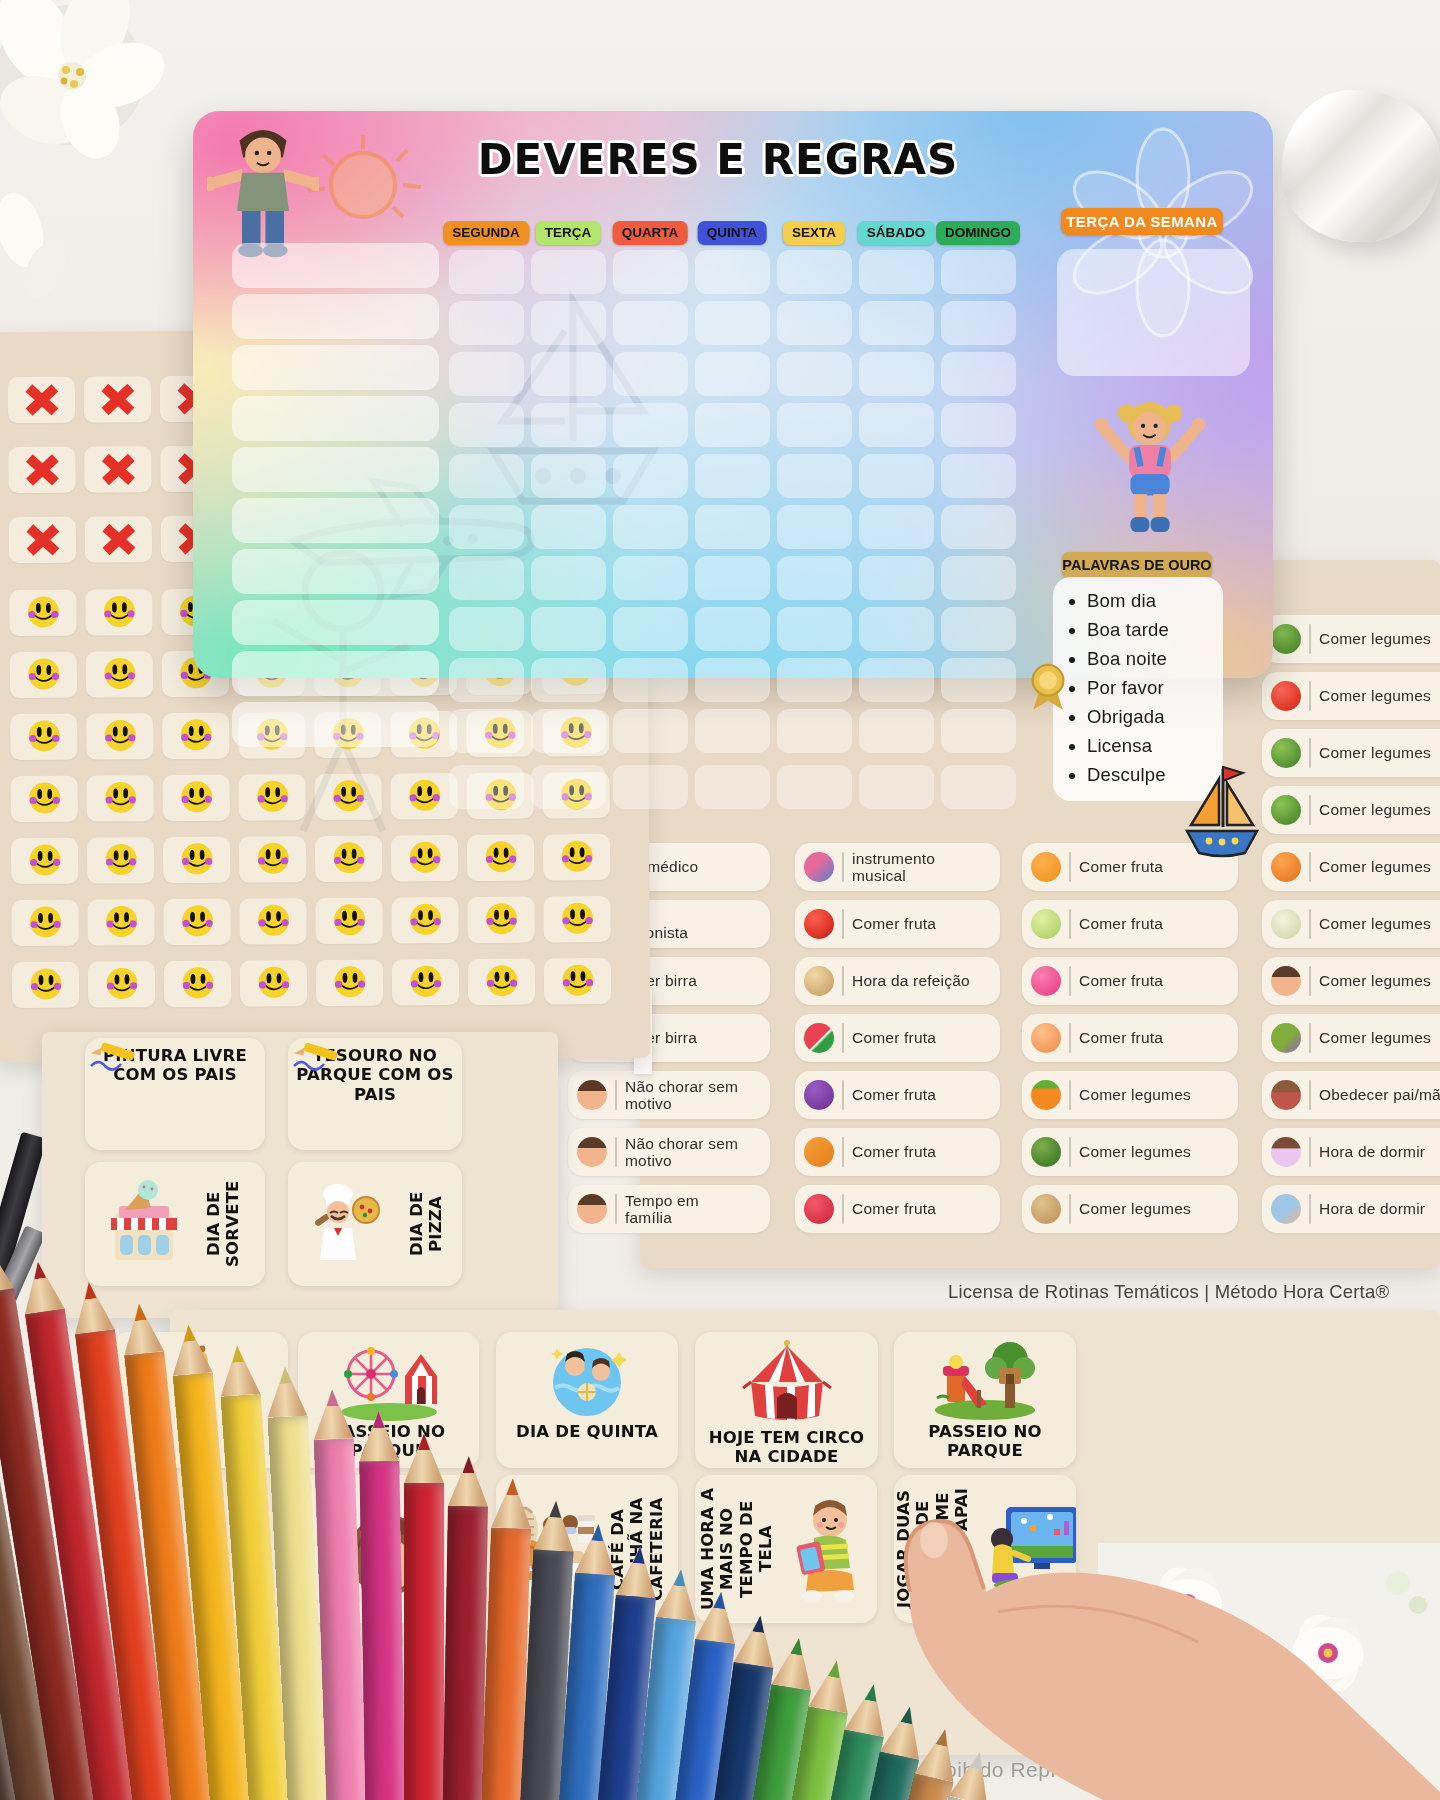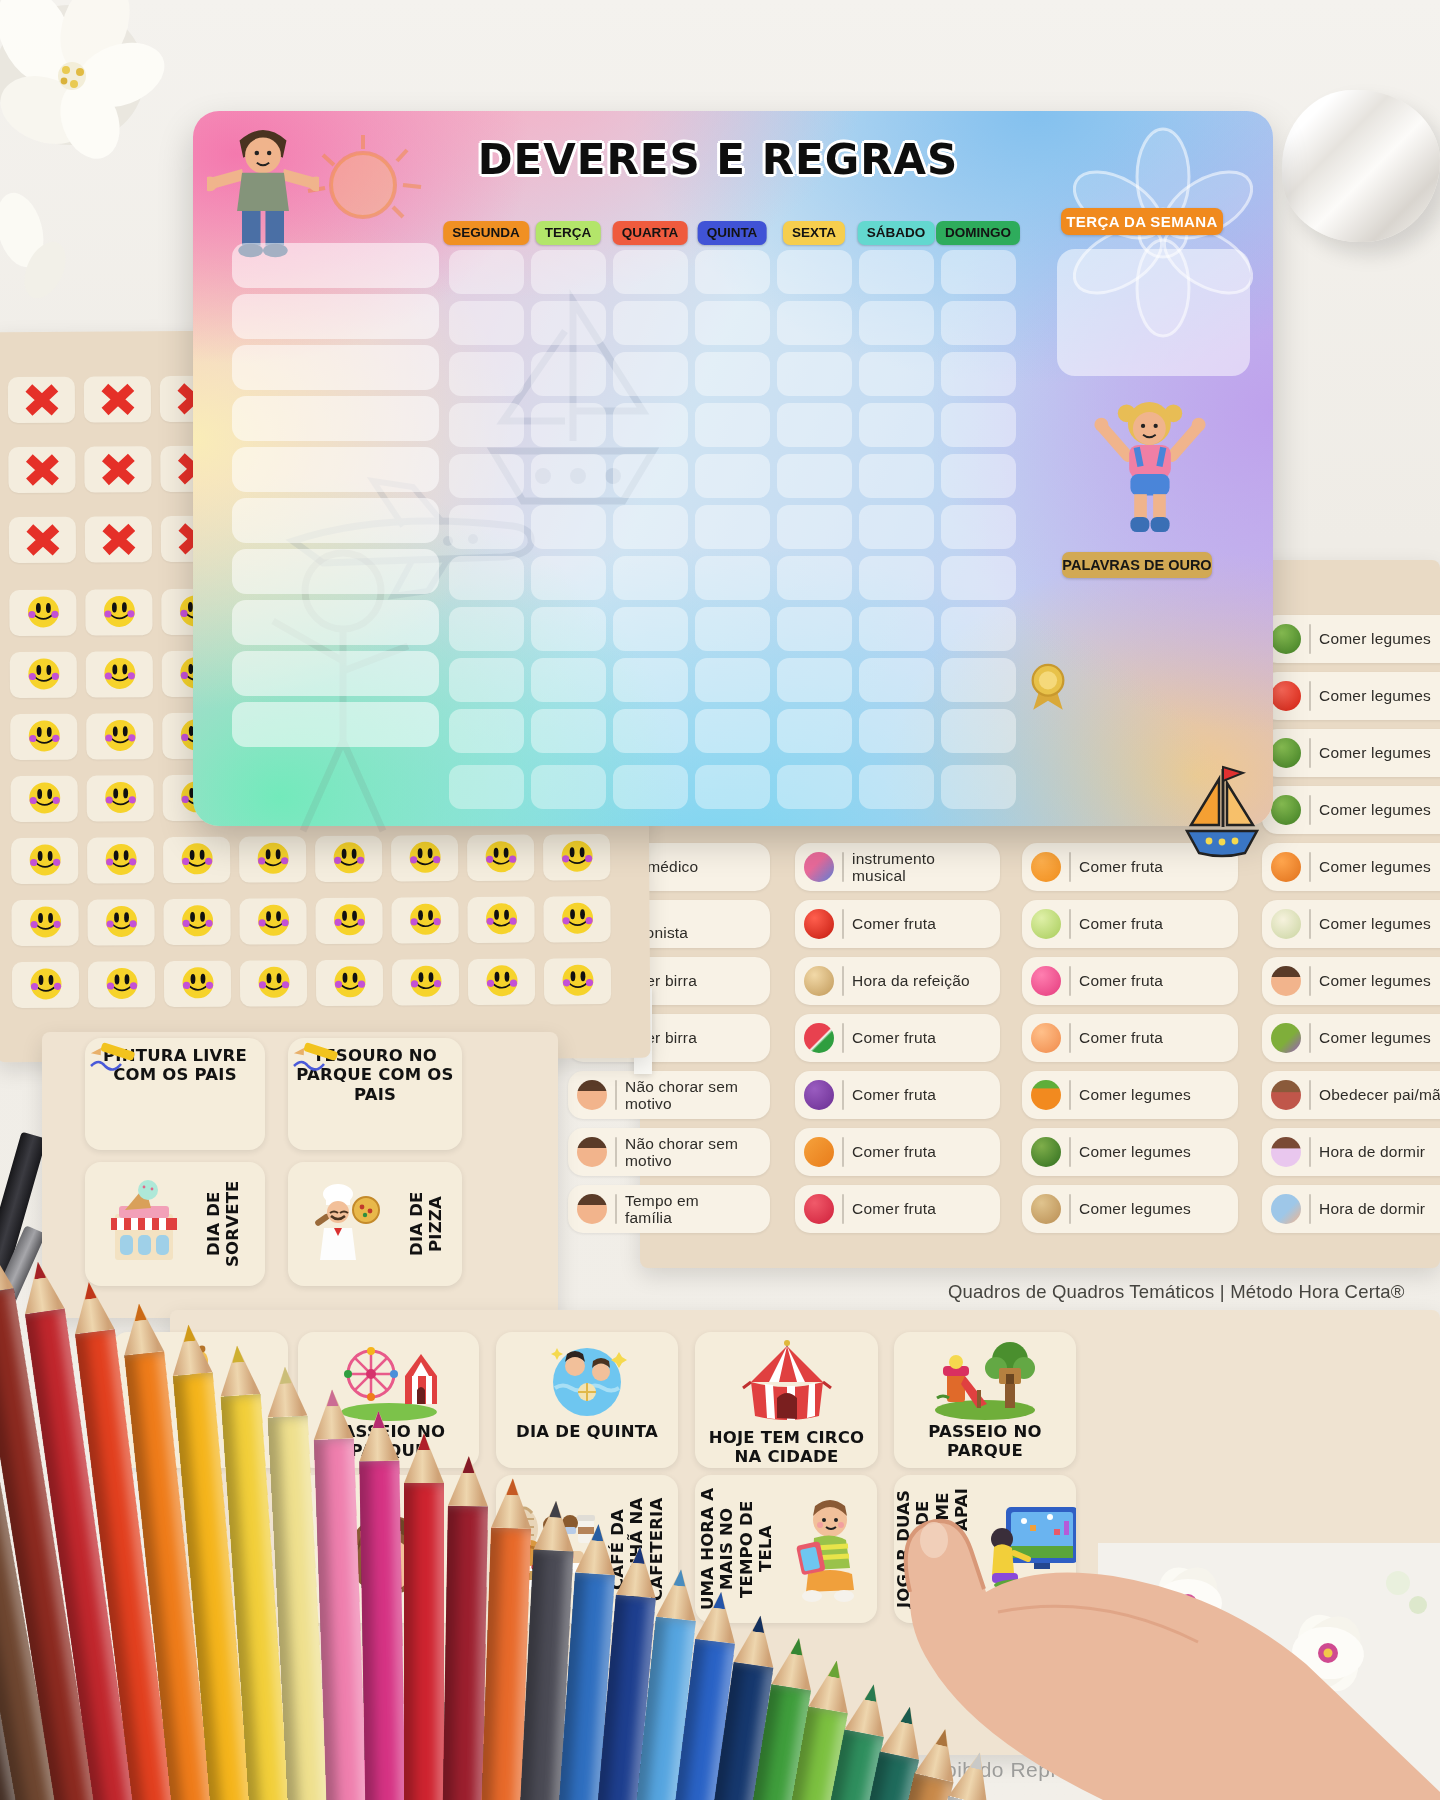--- a/index.html
+++ b/index.html
@@ -39,21 +39,21 @@
   .ic-pepper,.ic-leafy,.ic-cucumber{background:radial-gradient(circle at 35% 30%,#8cc455,#3f7d23);}
   .ic-veg-basket{background:linear-gradient(135deg,#7fae3a 55%,#9a5cc0);}
   .ic-meal{background:radial-gradient(circle at 35% 30%,#f2d9a8,#c09858);}
   .ic-music{background:linear-gradient(135deg,#e86a9a 40%,#5a7fd6);}
   .ic-doctor,.ic-person,.ic-crying-girl,.ic-crying-boy,.ic-family,.ic-boy-eating{background:linear-gradient(180deg,#5a3b28 36%,#f2b48c 38%);}
   .ic-parent-hug{background:linear-gradient(180deg,#8a5a3a 40%,#c0564a 42%);}
   .ic-yawning-girl{background:linear-gradient(180deg,#7a4a35 36%,#e9c7ee 40%);}
   .ic-sleeping-baby{background:linear-gradient(135deg,#9ec7e8 55%,#f2b48c);}
 
   
-  .chart{position:absolute;left:193px;top:111px;width:1080px;height:715px;border-radius:26px;z-index:6;
+  .chart{position:absolute;left:193px;top:111px;width:1080px;height:567px;border-radius:26px;z-index:6;
     box-shadow:0 16px 36px rgba(0,0,0,.20);
     background:
       radial-gradient(420px 300px at 4% 6%, rgba(244,110,168,.85), rgba(244,110,168,0) 70%),
       radial-gradient(500px 320px at 30% -5%, rgba(250,168,190,.75), rgba(250,168,190,0) 70%),
       radial-gradient(560px 380px at 78% 0%, rgba(120,188,238,.85), rgba(120,188,238,0) 72%),
       radial-gradient(460px 430px at 100% 42%, rgba(190,158,236,.9), rgba(190,158,236,0) 75%),
       radial-gradient(430px 360px at 0% 46%, rgba(252,244,178,.85), rgba(252,244,178,0) 75%),
       radial-gradient(540px 430px at 8% 96%, rgba(110,235,185,.95), rgba(110,235,185,0) 75%),
       radial-gradient(720px 430px at 48% 106%, rgba(115,213,240,.9), rgba(115,213,240,0) 75%),
       radial-gradient(420px 300px at 93% 93%, rgba(250,205,120,.8), rgba(250,205,120,0) 75%),
@@ -1233,21 +1233,21 @@
             <circle cx="30" cy="38" r="11" fill="#3a2e3a"></circle>
             <path d="M22 46 Q30 40 40 47 L42 72 L20 74 Z" fill="#f2cf3a"></path>
             <rect x="20" y="72" width="26" height="10" rx="4" fill="#8a4ad9"></rect>
             <path d="M42 52 L56 58" stroke="#f2cf3a" stroke-width="6" stroke-linecap="round"></path>
             <ellipse cx="52" cy="84" rx="30" ry="6" fill="#5aa53a"></ellipse>
           </svg>
         </span>
       </div>
     </div>
 
-  <div class="caption">Quadros de Quadros Temáticos | Método Hora Certa®</div>
+  <div class="caption">Licensa de Rotinas Temáticos | Método Hora Certa®</div>
   <div class="watermark">Proibido Reprodução</div>
 
   <div class="chart" id="chart">
 
     <svg class="abs" style="left:240px;top:130px;" width="280" height="300" viewBox="0 0 280 300" opacity=".14">
       <path d="M60 210 L220 210 L190 260 L90 260 Z" fill="none" stroke="#5a7090" stroke-width="7"></path>
       <path d="M140 200 L140 60 L210 170 L140 170 M132 90 L70 180 L132 180" fill="none" stroke="#5a7090" stroke-width="7"></path>
       <circle cx="110" cy="235" r="8" fill="#5a7090"></circle>
         <circle cx="145" cy="235" r="8" fill="#5a7090"></circle>
         <circle cx="180" cy="235" r="8" fill="#5a7090"></circle>
@@ -1324,20 +1324,29 @@
       <rect x="31" y="43" width="33" height="26" rx="7" fill="#f07fa5"></rect>
       <path d="M37 45 L40 60 M58 45 L55 60" stroke="#4a85d9" stroke-width="5"></path>
       <rect x="32" y="66" width="31" height="17" rx="6" fill="#4a85d9"></rect>
       <rect x="35" y="82" width="10" height="20" fill="#f0b48c"></rect>
         <rect x="50" y="82" width="10" height="20" fill="#f0b48c"></rect>
       <rect x="32" y="100" width="15" height="12" rx="5" fill="#3a6fb5"></rect>
         <rect x="48" y="100" width="15" height="12" rx="5" fill="#3a6fb5"></rect>
     </svg>
 
     <div class="palavras-badge" style="background: rgb(210, 169, 84);">PALAVRAS DE OURO</div>
+    <ul class="palavras-list" id="palavrasList">
+        <li>Bom dia</li>
+        <li>Boa tarde</li>
+        <li>Boa noite</li>
+        <li>Por favor</li>
+        <li>Obrigada</li>
+        <li>Licensa</li>
+        <li>Desculpe</li>
+      </ul>
 
     <svg class="abs" style="left:832px;top:550px;" width="46" height="50" viewBox="0 0 40 44">
       <path d="M12 27 L7 43 L20 35 L33 43 L28 27 Z" fill="#d9a93a"></path>
       <circle cx="20" cy="17" r="13.5" fill="#e8c24a" stroke="#c8992e" stroke-width="2"></circle>
       <circle cx="20" cy="17" r="8" fill="#f5d97a"></circle>
     </svg>
 
     <svg class="abs" style="left:988px;top:650px;" width="82" height="104" viewBox="0 0 82 104">
       <line x1="42" y1="8" x2="42" y2="66" stroke="#222" stroke-width="3"></line>
       <path d="M42 6 L62 12 L42 20 Z" fill="#e03030" stroke="#222" stroke-width="2"></path>

